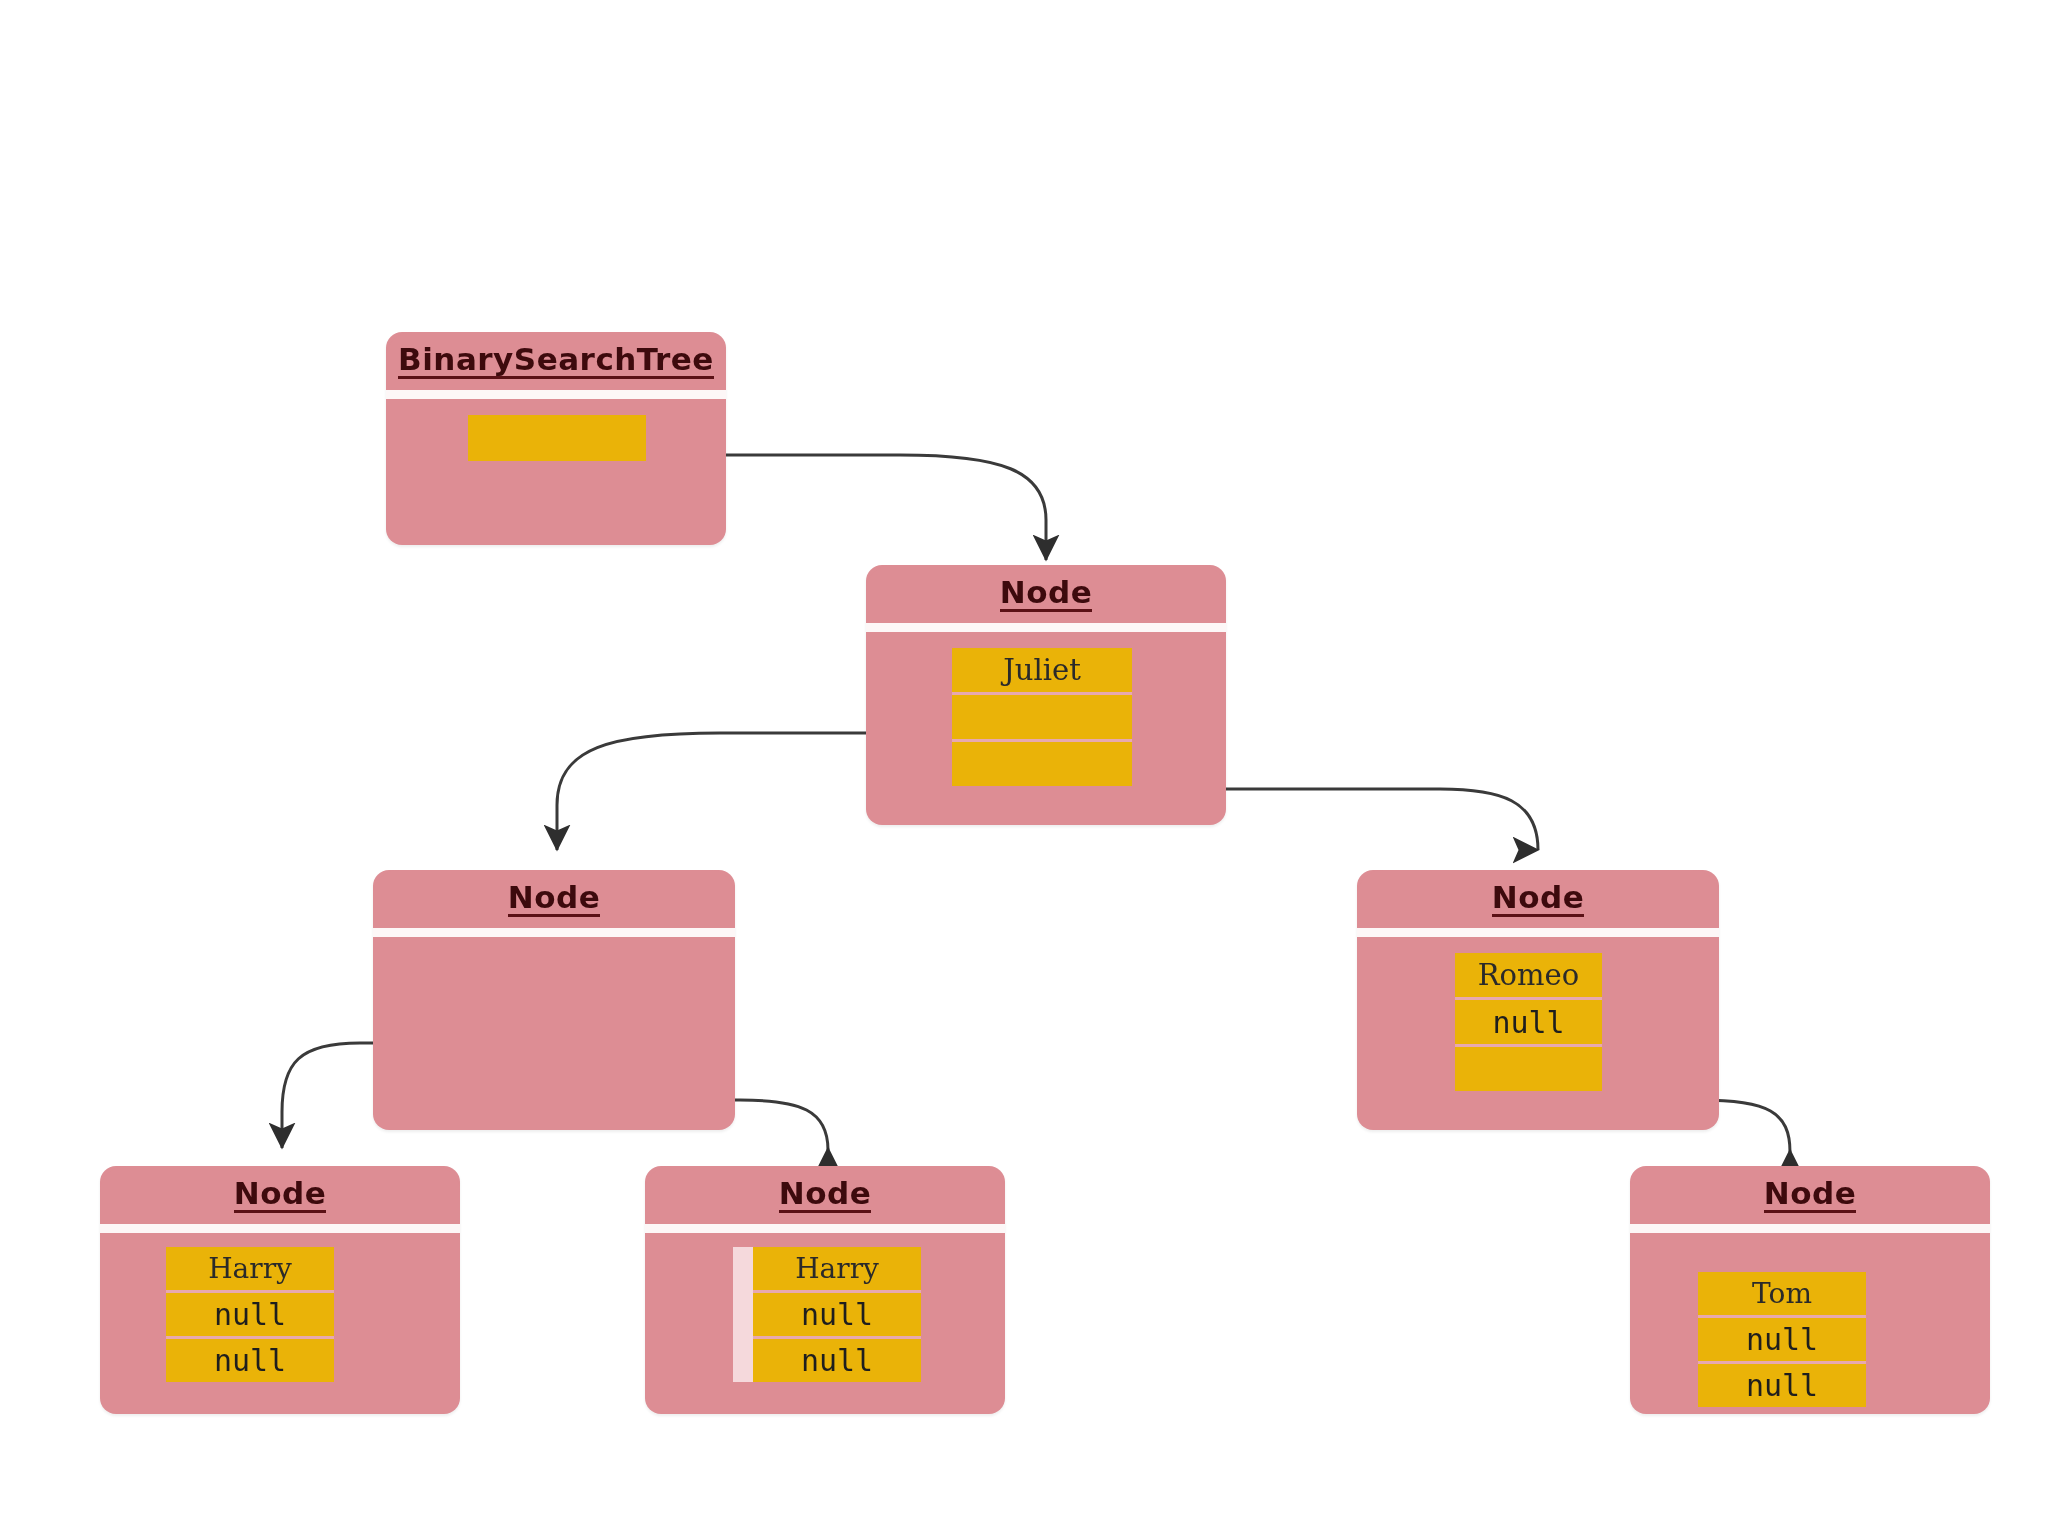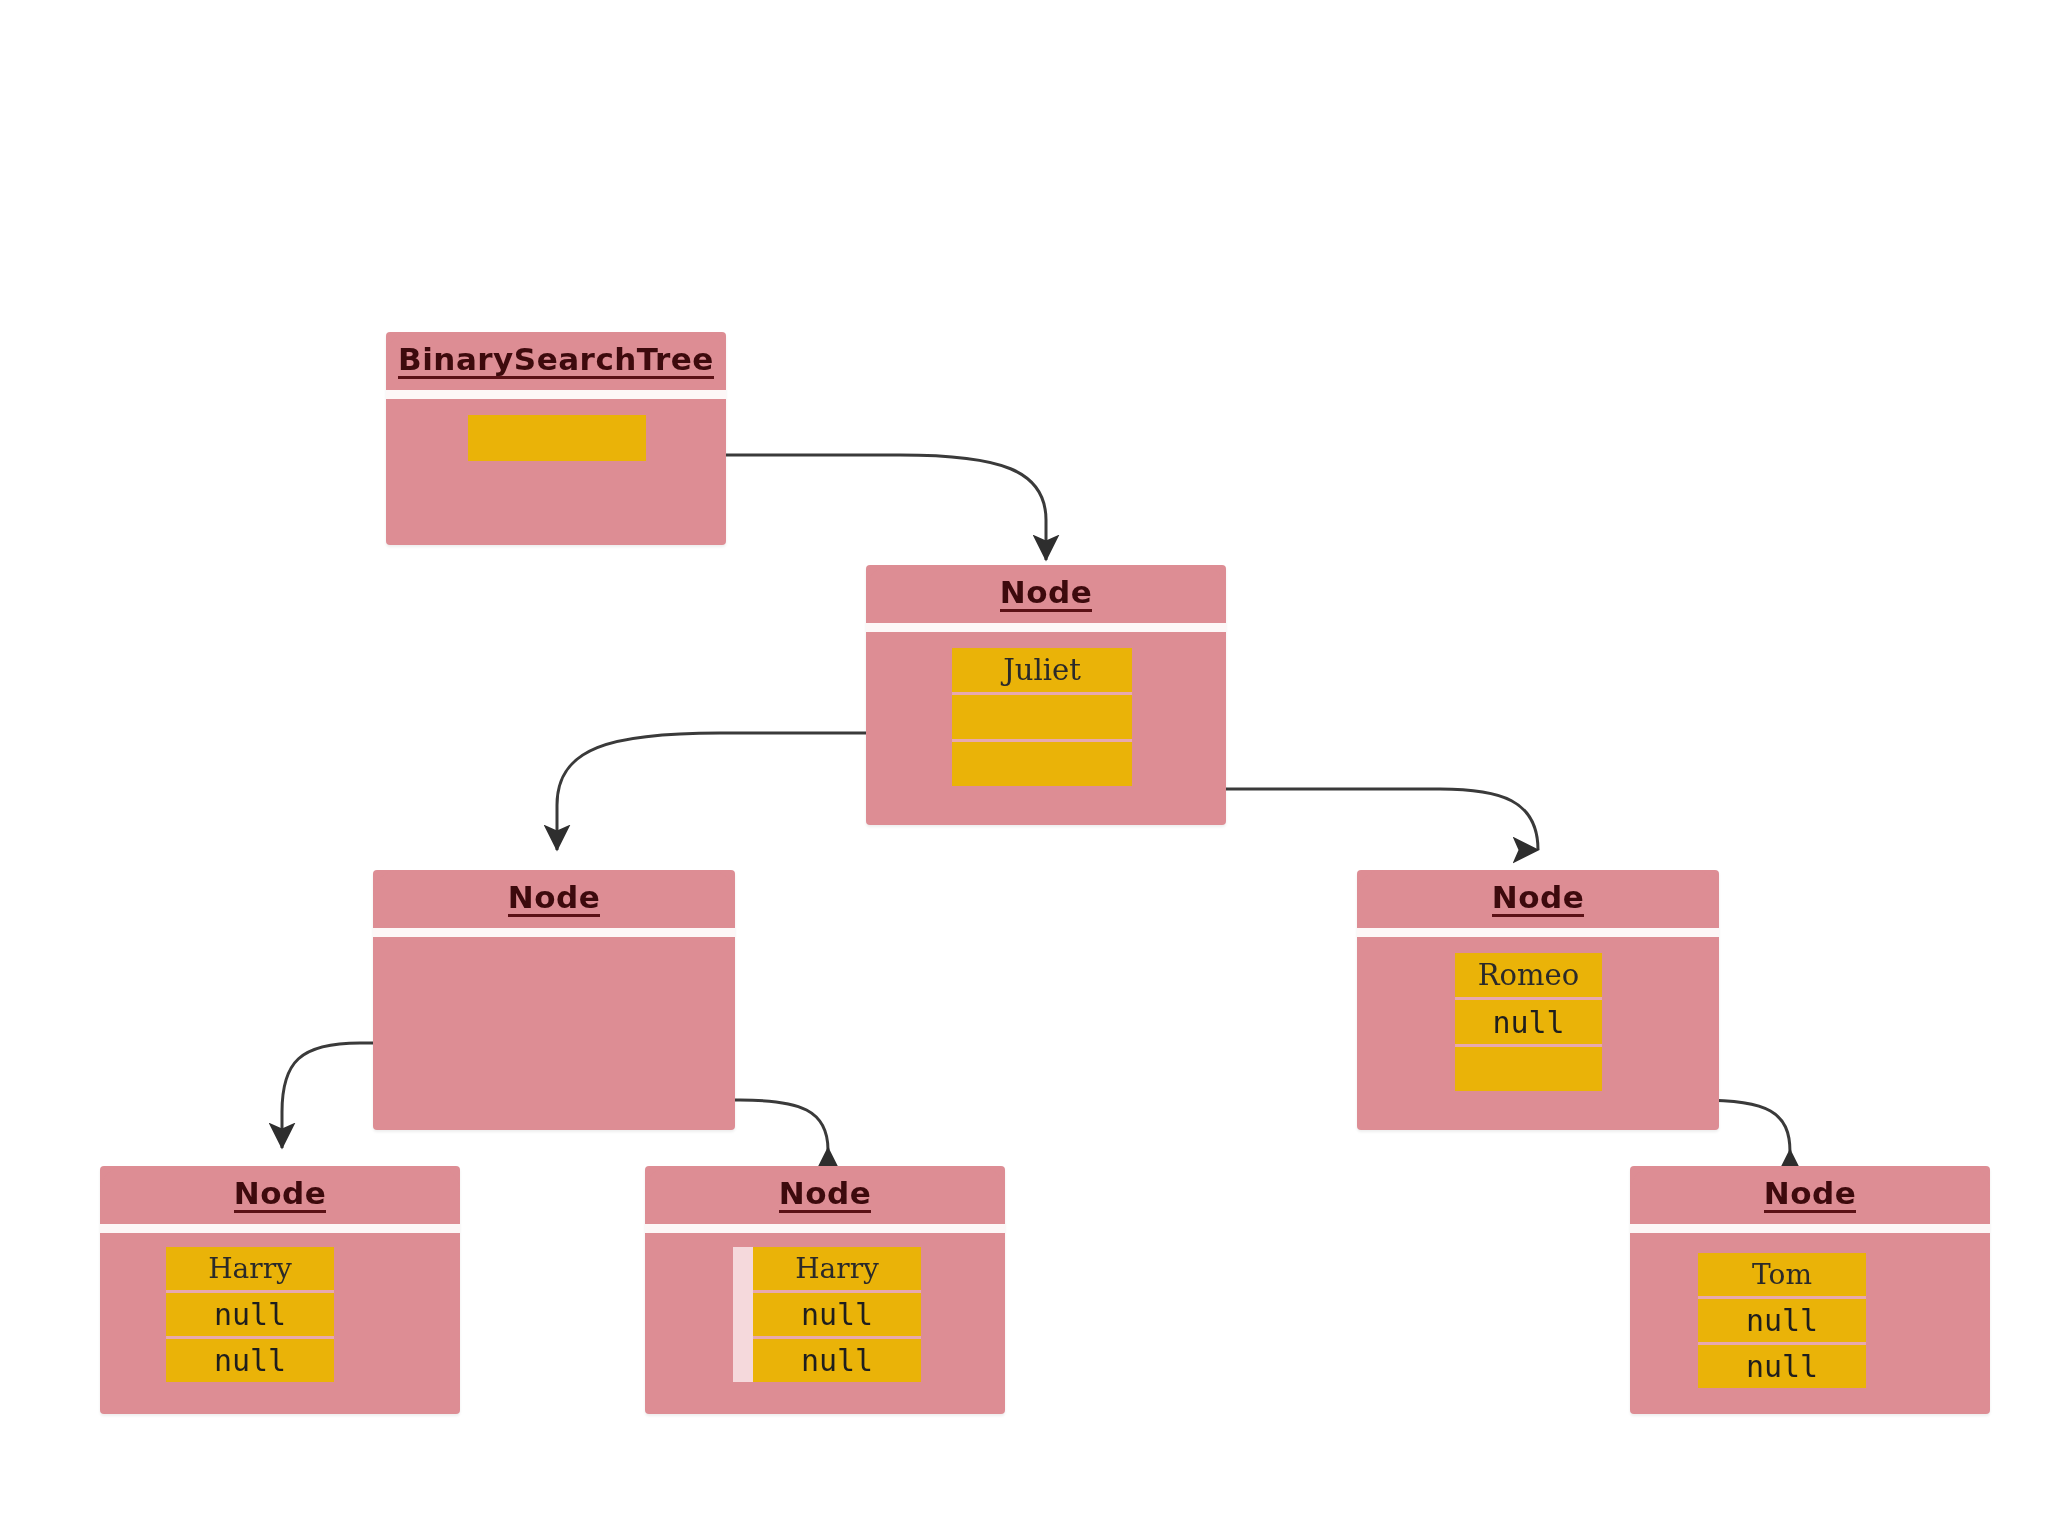--- a/index.html
+++ b/index.html
@@ -13,21 +13,21 @@
     height: 1536px;
     background: #ffffff;
     overflow: hidden;
     font-family: "DejaVu Sans", sans-serif;
   }
 
   
   .obj {
     position: absolute;
     background: #dd8d94;
-    border-radius: 4px;
+    border-radius: 16px;
     box-sizing: border-box;
     box-shadow: 0 2px 3px rgba(0,0,0,0.07);
   }
   .obj-header {
     position: relative;
     height: 58px;
     display: flex;
     align-items: center;
     justify-content: center;
     background: #dd8d94;
@@ -235,21 +235,21 @@
         </div>
       </div>
     </div>
   </div>
 
   <div class="obj tier-node" style="left:1630px; top:1166px; width:360px; height:248px;">
     <div class="obj-header">
       <span class="obj-title">Node</span>
     </div>
     <div class="obj-sep"></div>
-    <div class="obj-body" style="padding-top:20px;">
+    <div class="obj-body" style="padding-top:20px;margin-top:19px;">
       <div class="fields" style="width:168px; margin-left:68px;">
         <div class="field" style="height:43px;">
           <span class="val" style="font-size:28px;">Tom</span>
         </div>
         <div class="field" style="height:43px;">
           <span class="val mono" style="font-size:30px;">null</span>
         </div>
         <div class="field" style="height:43px;">
           <span class="val mono" style="font-size:30px;">null</span>
         </div>

